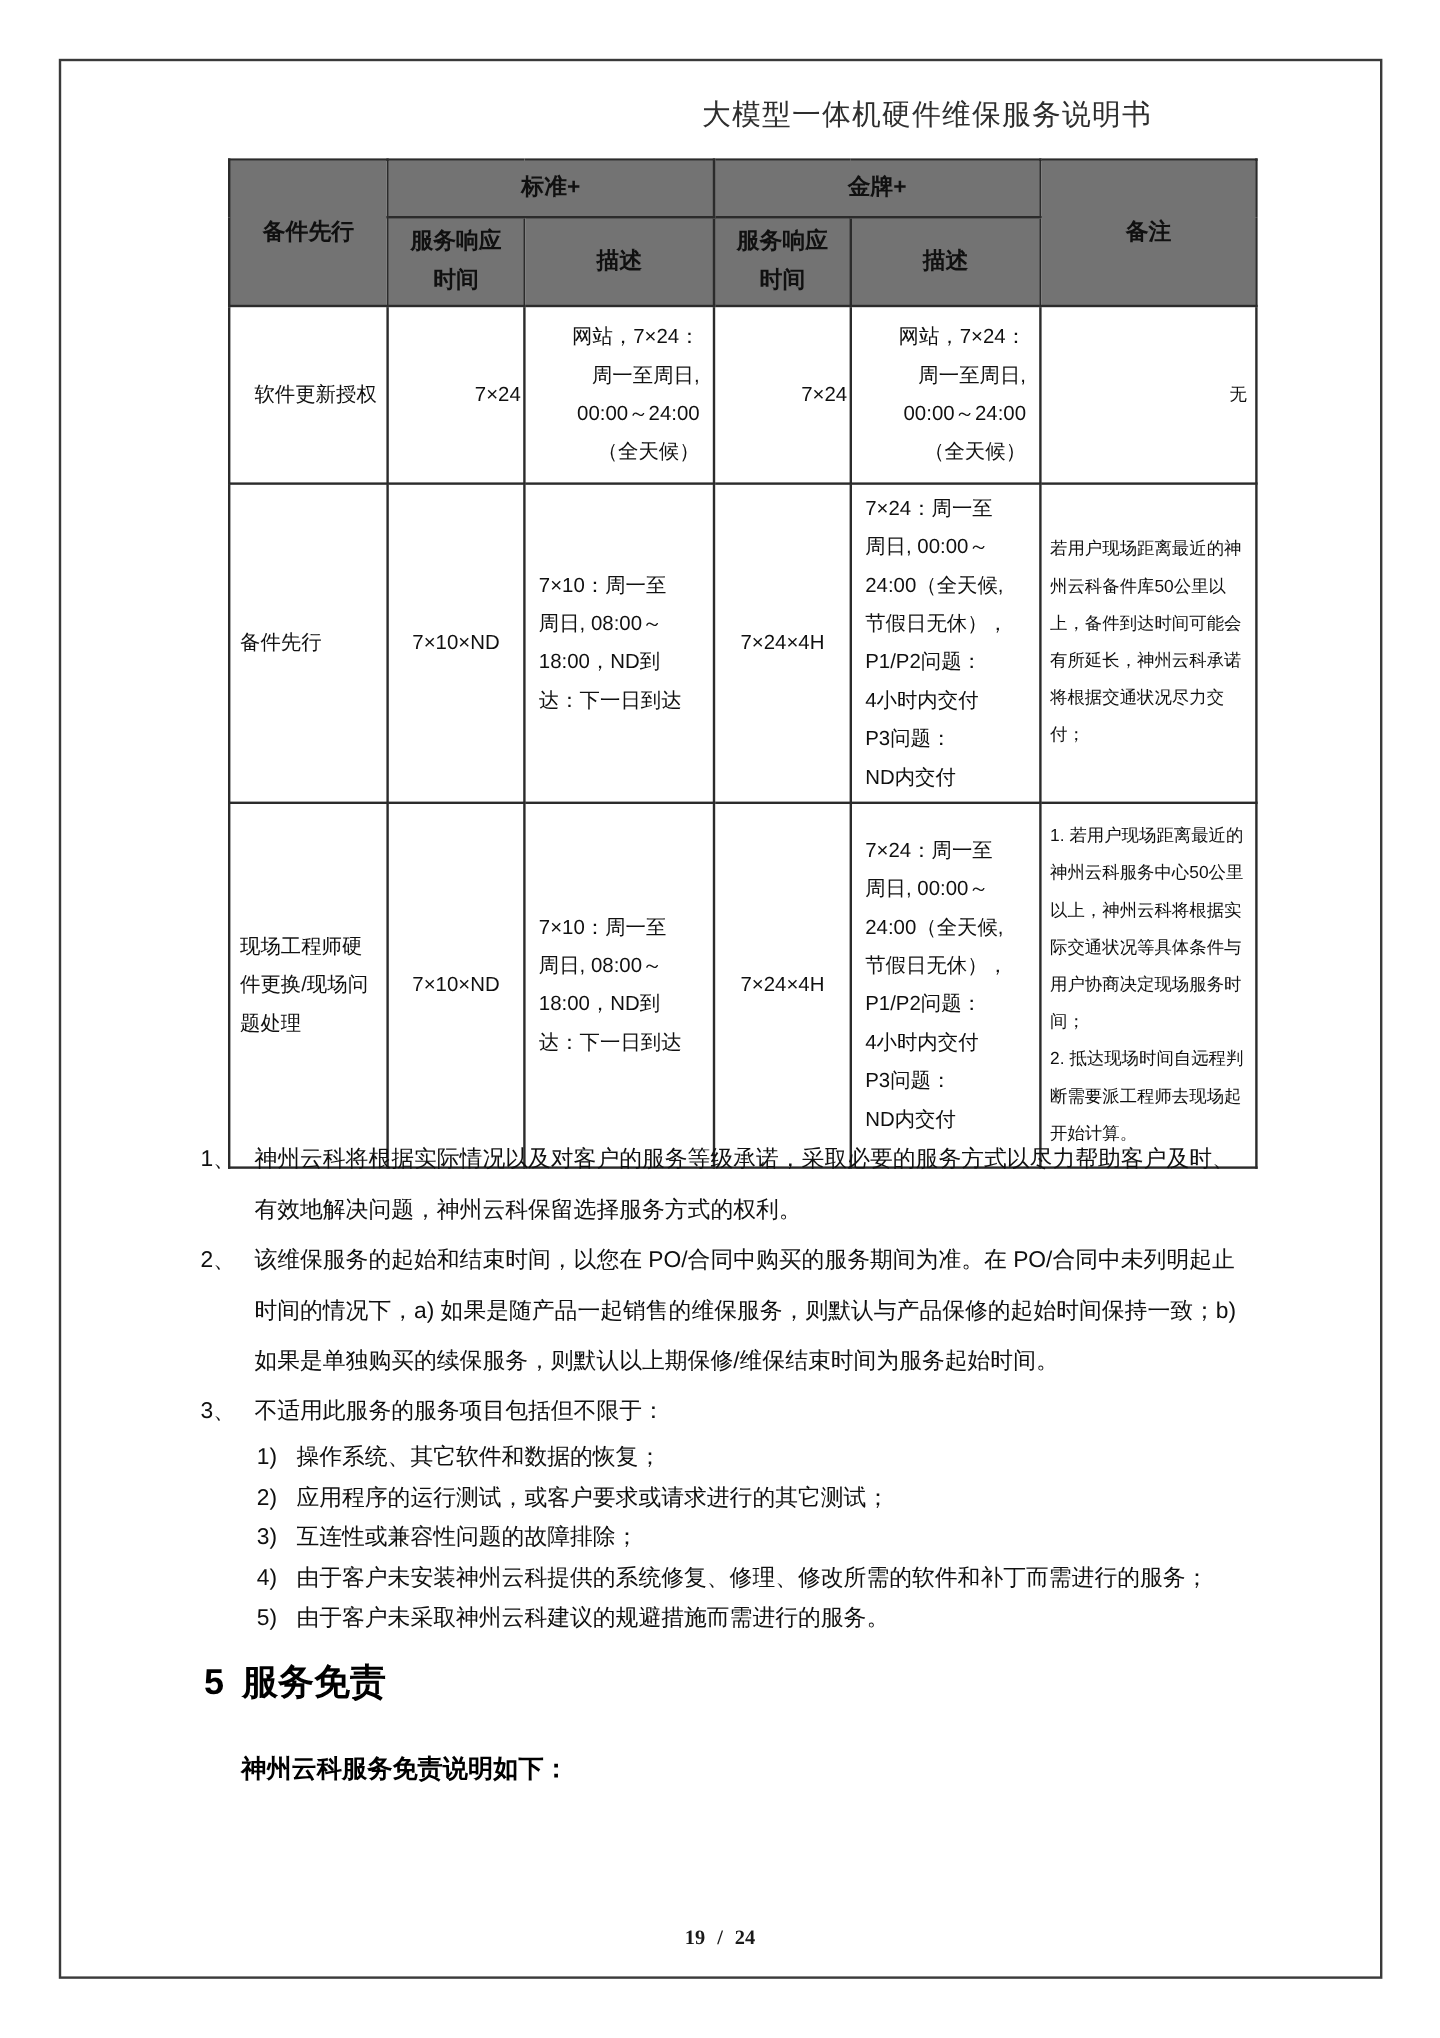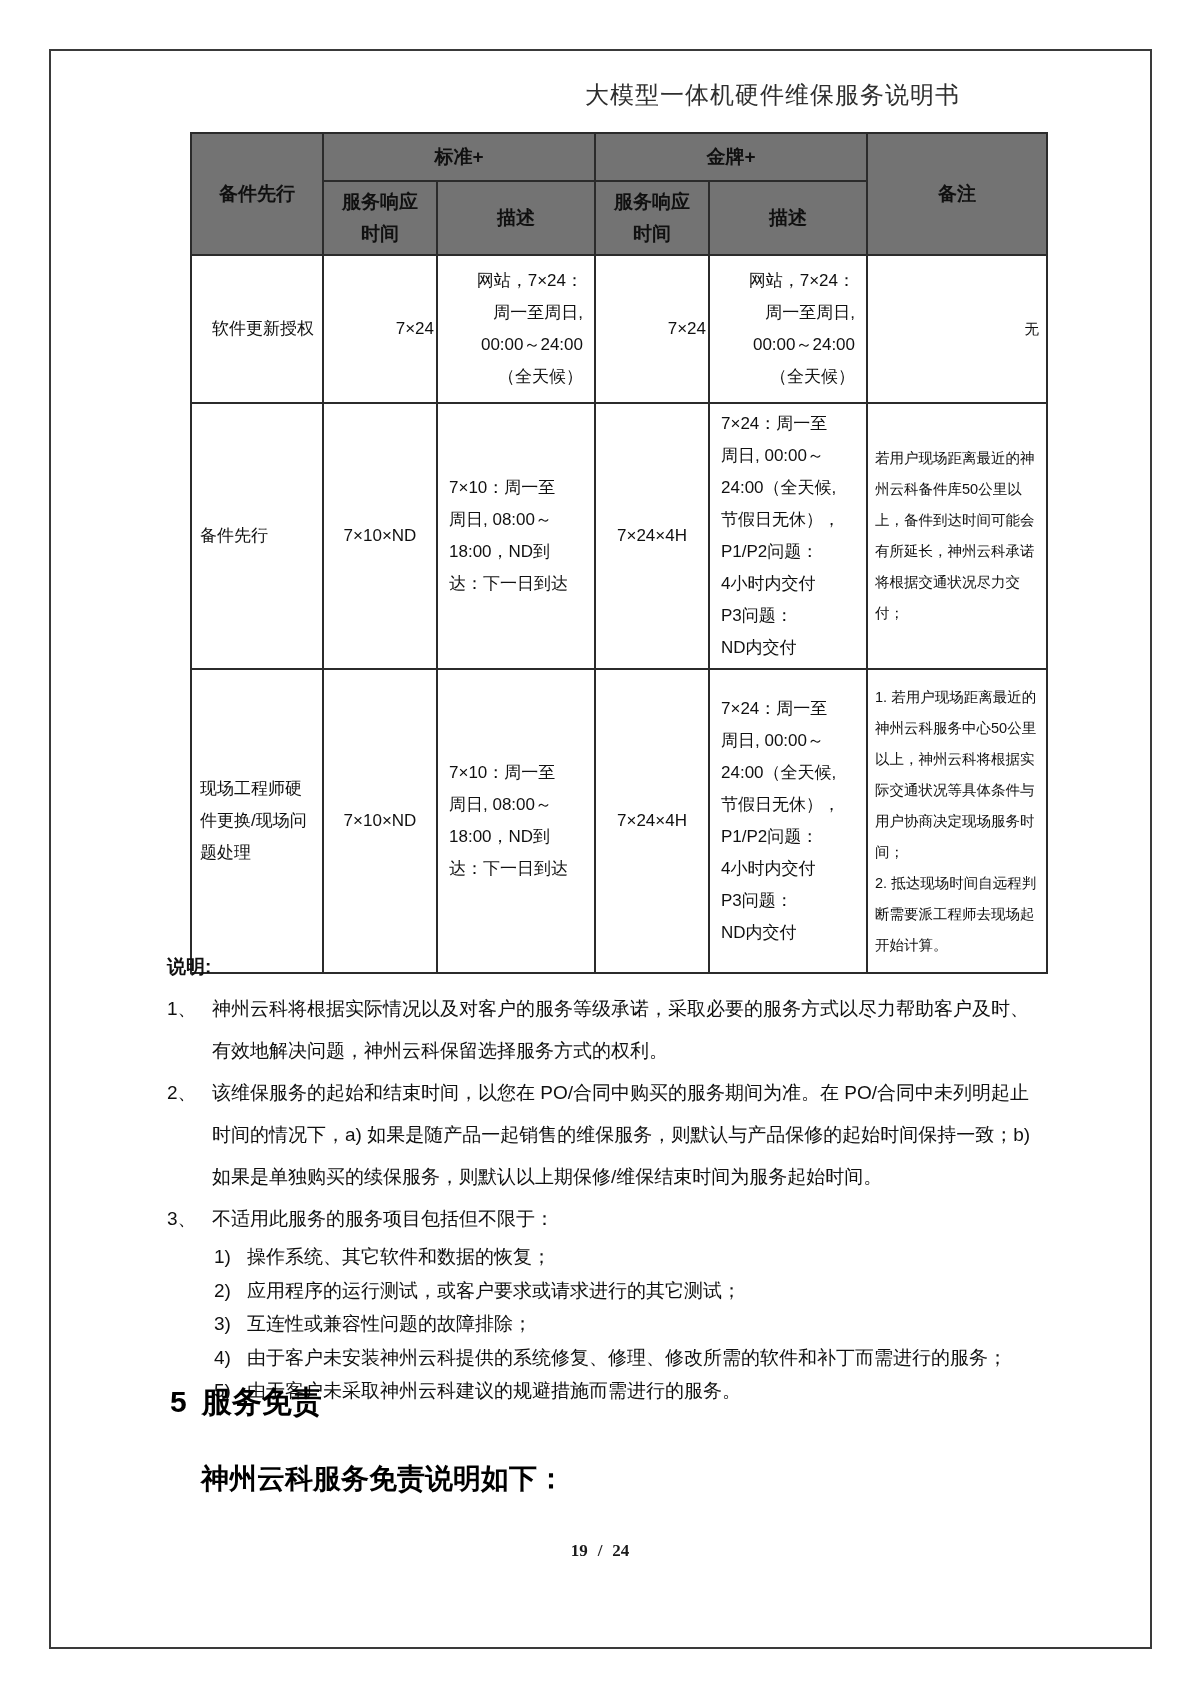--- a/index.html
+++ b/index.html
@@ -55,25 +55,25 @@
   .sub-text  { flex:1; }
 
   
   .section-heading {
     position:absolute; left:170px; top:1382px;
     display:flex; align-items:baseline; gap:15px;
     font-size:30px; font-weight:bold; color:#000;
   }
   .section-subtitle {
     position:absolute; left:201px; top:1460px;
-    font-size:28px; font-weight:bold; color:#000;
+    font-size:21px; font-weight:bold; color:#000;
   }
 
   .page-footer {
-    position:absolute; left:0; top:1541px; width:1200px; text-align:center;
+    position:absolute; left:0; top:1605px; width:1200px; text-align:center;
     font-family:"Liberation Serif", serif; font-weight:bold; font-size:17px; color:#1a1a1a;
   }
   .page-footer span { margin:0 5px; }
 </style>
 </head>
 <body>
 
 <div class="page-border"></div>
 
 <div class="doc-header">大模型一体机硬件维保服务说明书</div>
@@ -152,21 +152,20 @@
 4小时内交付
 P3问题：
 ND内交付</td>
       <td class="c-remark">1. 若用户现场距离最近的神州云科服务中心50公里以上，神州云科将根据实际交通状况等具体条件与用户协商决定现场服务时间；
 2. 抵达现场时间自远程判断需要派工程师去现场起开始计算。</td>
     </tr>
   </tbody>
 </table>
 
 <div class="notes">
-  <div class="notes-label">说明:</div>
 
   <div class="note-item">
     <div class="note-num">1、</div>
     <div class="note-text">神州云科将根据实际情况以及对客户的服务等级承诺，采取必要的服务方式以尽力帮助客户及时、有效地解决问题，神州云科保留选择服务方式的权利。</div>
   </div>
   <div class="note-item">
     <div class="note-num">2、</div>
     <div class="note-text">该维保服务的起始和结束时间，以您在 PO/合同中购买的服务期间为准。在 PO/合同中未列明起止时间的情况下，a) 如果是随产品一起销售的维保服务，则默认与产品保修的起始时间保持一致；b) 如果是单独购买的续保服务，则默认以上期保修/维保结束时间为服务起始时间。</div>
   </div>
   <div class="note-item">

